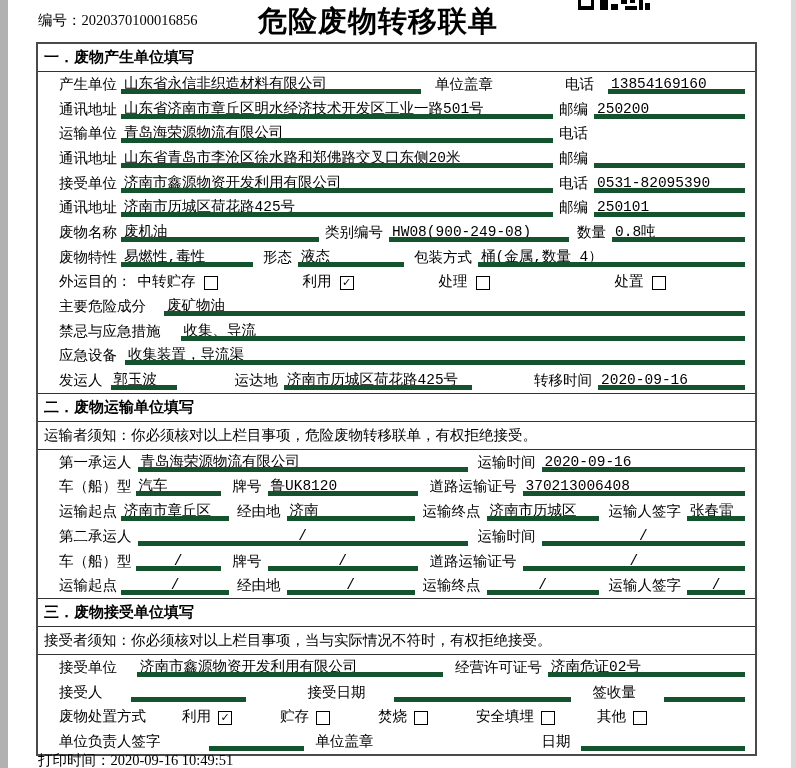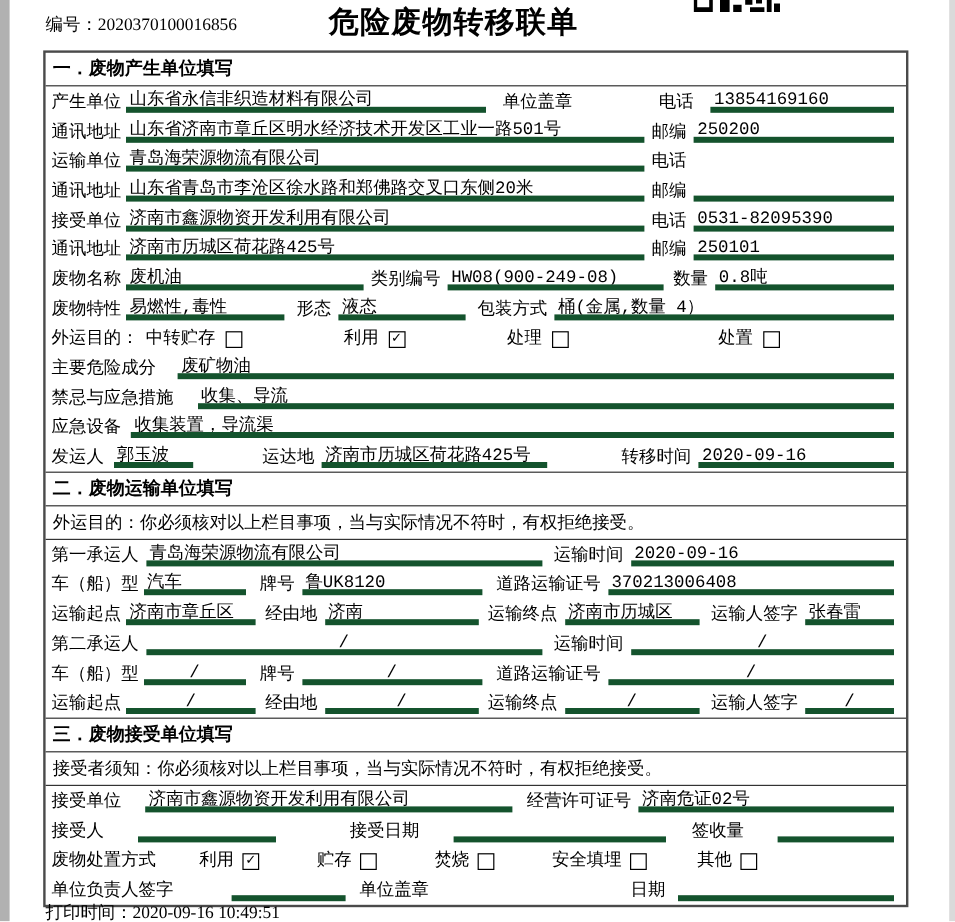--- a/index.html
+++ b/index.html
@@ -1,29 +1,29 @@
 <!DOCTYPE html>
 <html><head>
 <meta charset="utf-8">
 <style>
   html,body{margin:0;padding:0;background:#fff;color:#000;
     font-family:"Liberation Serif","DejaVu Serif",serif;}
   .page{position:relative;width:796px;height:768px;background:#fff;overflow:hidden;}
   .edge-left{position:absolute;left:0;top:0;width:8px;height:768px;background:#b1b1b1;}
   .edge-right{position:absolute;right:0;top:0;width:5px;height:768px;background:#dadada;}
   .serial{position:absolute;left:38px;top:11px;font-size:14.5px;white-space:nowrap;}
-  .title{position:absolute;left:0;right:40px;top:2px;text-align:center;font-size:25px;
+  .title{position:absolute;left:0;right:40px;top:2px;text-align:center;font-size:29px;
     font-weight:bold;letter-spacing:1px;font-family:"Liberation Sans","DejaVu Sans",sans-serif;}
   .qr{position:absolute;left:578px;top:0;width:72px;height:10px;}
   .tbl{position:absolute;left:36px;top:42px;width:717px;border:2px solid #4a4a4a;background:#fff;}
   .hdr{height:27px;display:flex;align-items:center;padding:0 6px;font-weight:bold;font-size:15px;
     border-bottom:1px solid #333;font-family:Liberation Mono, monospace;}
   .bt{border-top:1px solid #333;}
   .note{height:27px;display:flex;align-items:center;padding:0 6px;border-bottom:1px solid #333;font-size:14.5px;}
-  .r{height:24.7px;display:flex;align-items:center;padding:0 6px 0 5px;font-size:14.5px;white-space:nowrap;}
+  .r{height:24.7px;display:flex;align-items:center;padding:0 6px 0 21px;font-size:14.5px;white-space:nowrap;}
   .l{flex:none;}
   .v{flex:none;border-bottom:5px solid #14532d;height:19px;line-height:18px;padding:0 3px;box-sizing:border-box;overflow:hidden;font-family:Liberation Mono, monospace;}
   .vf{flex:1;margin-right:4px;}
   .ctr{text-align:center;}
   .cb{width:12px;height:12px;border:1px solid #000;display:inline-flex;align-items:center;
     justify-content:center;font-size:11px;line-height:1;flex:none;position:relative;top:1px;}
   .foot{position:absolute;left:38px;top:751px;font-size:14.5px;}
 </style>
 </head>
 <body>
@@ -135,21 +135,21 @@
     <div class="r">
       <span class="l">发运人</span>
       <span class="v" style="width:66px;margin-left:8px">郭玉波</span>
       <span class="l" style="margin-left:58px">运达地</span>
       <span class="v" style="width:188px;margin-left:6px">济南市历城区荷花路425号</span>
       <span class="l" style="margin-left:62px">转移时间</span>
       <span class="v vf" style="margin-left:6px">2020-09-16</span>
     </div>
 
     <div class="hdr bt">二．废物运输单位填写</div>
-    <div class="note">外运目的：你必须核对以上栏目事项，当与实际情况不符时，有权拒绝接受。</div>
+    <div class="note">运输者须知：你必须核对以上栏目事项，危险废物转移联单，有权拒绝接受。</div>
 
     <div class="r">
       <span class="l">第一承运人</span>
       <span class="v" style="width:330px;margin-left:6px">青岛海荣源物流有限公司</span>
       <span class="l" style="margin-left:10px">运输时间</span>
       <span class="v vf" style="margin-left:6px">2020-09-16</span>
     </div>
 
     <div class="r">
       <span class="l">车（船）型</span>

